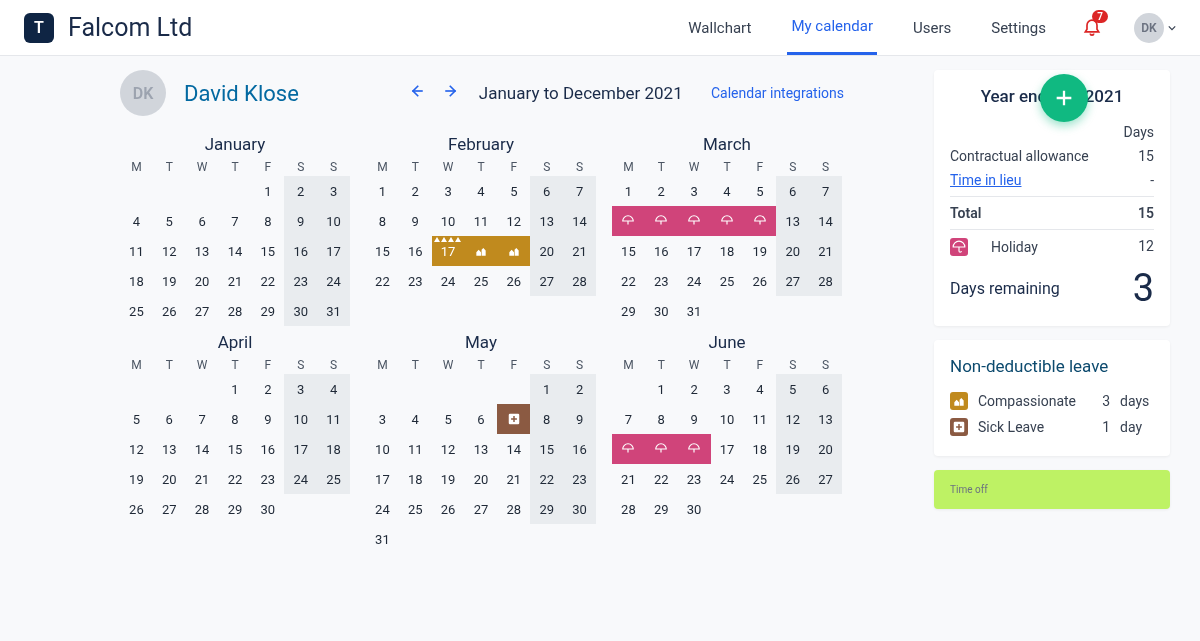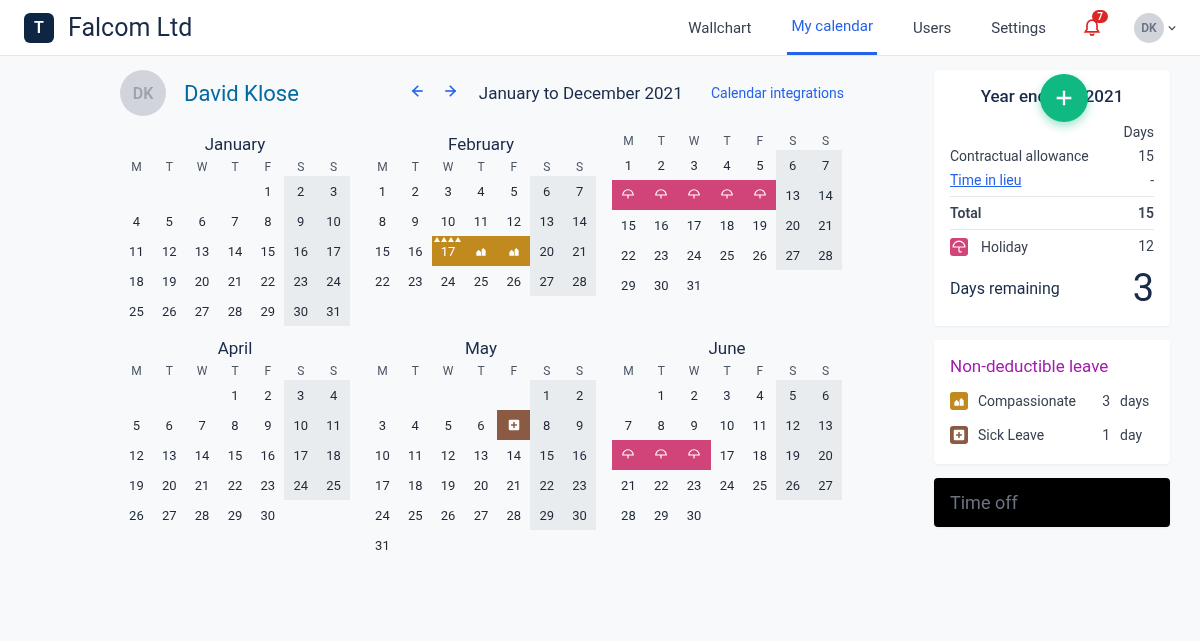--- a/index.html
+++ b/index.html
@@ -21,21 +21,21 @@
 .main { flex: 0 0 730px; }
 .header-row { display:flex; align-items:center; gap:18px; margin-bottom: 18px;}
 .big-avatar { width:46px; height:46px; border-radius:50%; background:#d1d5db; color:#9ca3af; display:flex; align-items:center; justify-content:center; font-weight:600; font-size:16px;}
 .user-name { font-size:22px; color:#0369a1;}
 .nav-arrows { display:flex; gap:18px; margin-left: 90px;}
 .nav-arrow { color:#2563eb; cursor:pointer;}
 .range-label { font-size:17px; color:#1a2b49;}
 .cal-int { color:#2563eb; font-size:14px; margin-left:auto; cursor:pointer; padding-right: 6px;}
 .fab { width:48px; height:48px; border-radius:50%; background:#10b981; color:#fff; display:flex; align-items:center; justify-content:center; font-size:26px; box-shadow:0 4px 10px rgba(16,185,129,.4); cursor:pointer; position:absolute; top:74px; right:112px;}
 
-.cal-grid { display:grid; grid-template-columns: repeat(3, 230px); gap: 12px 16px;}
+.cal-grid { display:grid; grid-template-columns: repeat(3, 230px); gap: 6px 16px;}
 .month {}
 .month-name { text-align:center; font-size:17px; color:#1a2b49; margin-bottom:6px;}
 .weekdays { display:grid; grid-template-columns: repeat(7, 1fr); text-align:center; font-size:12px; color:#4b5563; margin-bottom:2px;}
 .days { display:grid; grid-template-columns: repeat(7, 1fr);}
 .day { height:30px; display:flex; align-items:center; justify-content:center; font-size:13px; color:#1f2937; position:relative; cursor:pointer;}
 .day.empty { cursor:default;}
 .day.weekend { background:#e9ecef;}
 .day.holiday { background:#d0447a; color:#fff;}
 .day.comp { background:#c08a1e; color:#fff;}
 .day.sick { background:#8b5a42; color:#fff;}
@@ -45,26 +45,26 @@
 .umbrella { fill:#fff; }
 
 .side { width:236px; display:flex; flex-direction:column; gap:14px; margin-left:auto;}
 .panel { background:#fff; border-radius:4px; box-shadow:0 1px 3px rgba(0,0,0,.06); padding:16px 16px;}
 .panel h3 { font-size:17px; font-weight:500; text-align:center; margin-bottom:14px; color:#1a2b49;}
 .row { display:flex; justify-content:space-between; font-size:14px; color:#374151; padding:4px 0;}
 .row a { color:#2563eb; text-decoration:underline;}
 .total-row { border-top:1px solid #e5e7eb; border-bottom:1px solid #e5e7eb; font-weight:600; padding:8px 0; margin:4px 0;}
 .remain { display:flex; justify-content:space-between; align-items:center; margin-top:6px;}
 .remain .big { font-size:38px; font-weight:400;}
-.nd-title { font-size:17px; margin-bottom:12px; color:#a21caf;}
-.nd-row { display:flex; align-items:center; gap:10px; font-size:14px; color:#374151; padding:4px 0;margin-top:8px;}
+.nd-title { font-size:17px; margin-bottom:12px; color:#0c4a6e;}
+.nd-row { display:flex; align-items:center; gap:10px; font-size:14px; color:#374151; padding:4px 0;}
 .nd-row .val { margin-left:auto;}
 .swatch { width:18px; height:18px; border-radius:3px; display:flex; align-items:center; justify-content:center; }
 .swatch.pink{ background:#d0447a;} .swatch.gold{background:#c08a1e;} .swatch.brown{background:#8b5a42;}
-.timeoff { background:#000000; border-radius:4px; box-shadow:0 1px 3px rgba(0,0,0,.06); padding:14px 16px; font-size:18px; color:#6b7280;}
+.timeoff { background:#bef264; border-radius:4px; box-shadow:0 1px 3px rgba(0,0,0,.06); padding:14px 16px; font-size:10px; color:#6b7280;}
 </style>
 </head>
 <body>
 
 <div class="topbar">
   <div class="topbar-left">
     <div class="logo">T</div>
     <div class="company">Falcom Ltd</div>
   </div>
   <div class="topbar-right" id="topnav">
@@ -207,20 +207,21 @@
             <div class="day">22</div>
             <div class="day">23</div>
             <div class="day">24</div>
             <div class="day">25</div>
             <div class="day">26</div>
             <div class="day weekend">27</div>
             <div class="day weekend">28</div>
           </div>
         </div>
         <div class="month">
+          <div class="month-name">March</div>
           <div class="weekdays">
             <div>M</div>
             <div>T</div>
             <div>W</div>
             <div>T</div>
             <div>F</div>
             <div>S</div>
             <div>S</div>
           </div>
           <div class="days">
@@ -452,21 +453,21 @@
       </div>
       <div class="row">
         <a href="#">Time in lieu</a>
         <span>-</span>
       </div>
       <div class="row total-row">
         <span>Total</span>
         <span>15</span>
       </div>
       <div class="row">
-        <span style="display:flex;align-items:center;gap:13px;">
+        <span style="display:flex;align-items:center;gap:23px;">
           <span class="swatch pink">
             <svg class="icon-in-day umbrella" viewBox="0 0 24 24">
                 <path d="M12 2a10 10 0 00-10 10h20A10 10 0 0012 2zm0 10v7a2 2 0 004 0" stroke="#fff" stroke-width="2" fill="none"></path>
               </svg>
           </span>
           <span>Holiday</span>
         </span>
         <span>12</span>
       </div>
       <div class="remain">

